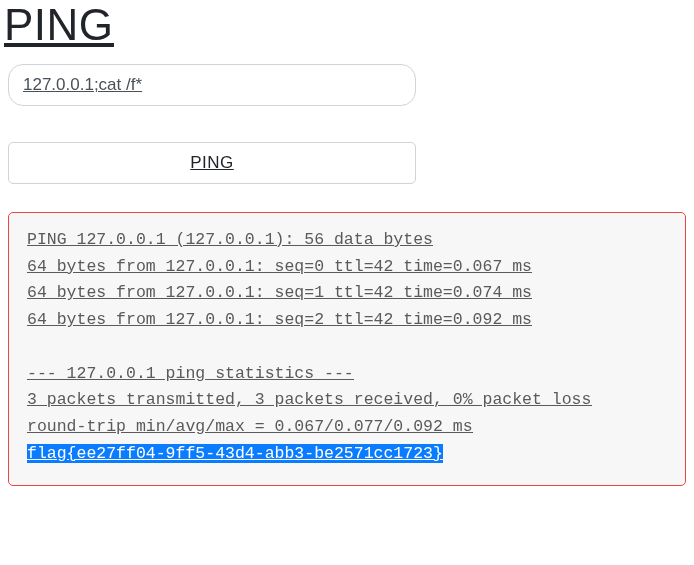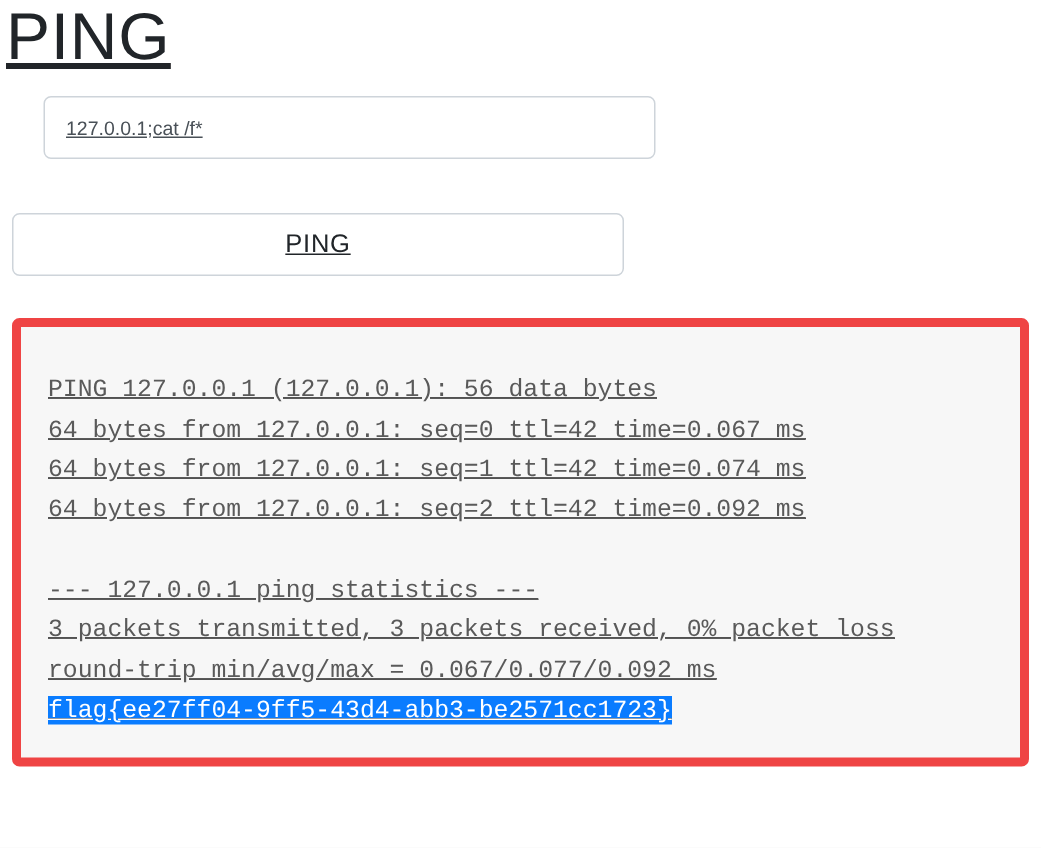--- a/index.html
+++ b/index.html
@@ -22,49 +22,48 @@
       padding: 0 4px 10px 4px;
       letter-spacing: 0.5px;
     }
     .input-wrap {
       padding: 4px 8px 8px 8px;
     }
     .address-input {
       width: 408px;
       height: 42px;
       padding: 8px 14px;
-      font-size: 13px;
+      font-size: 17px;
       color: #495057;
       background: #ffffff;
       border: 1px solid #ced4da;
-      border-radius: 5px;
+      border-radius: 15px;
       outline: none;
       font-family: inherit;
-      margin-left: 21px;
     }
     .button-wrap {
       padding: 28px 8px 8px 8px;
     }
     .ping-button {
       width: 408px;
       height: 42px;
       background: #ffffff;
       border: 1px solid #ced4da;
       border-radius: 5px;
       font-size: 17px;
       color: #212529;
       cursor: pointer;
       font-family: inherit;
       letter-spacing: 0.5px;
     }
     .output-block {
       margin: 20px 8px 8px 8px;
-      padding: 29px 18px 18px 18px;
+      padding: 14px 18px 18px 18px;
       background: #f7f7f7;
-      border: 6px solid #ef4444;
+      border: 1px solid #ef4444;
       border-radius: 5px;
       font-family: "SFMono-Regular", Consolas, "Liberation Mono", Menlo, Courier, monospace;
       font-size: 16.5px;
       line-height: 1.62;
       color: #5a5a5a;
       white-space: pre;
       overflow-x: auto;
     }
     .highlighted {
       background: #0a7cff;

